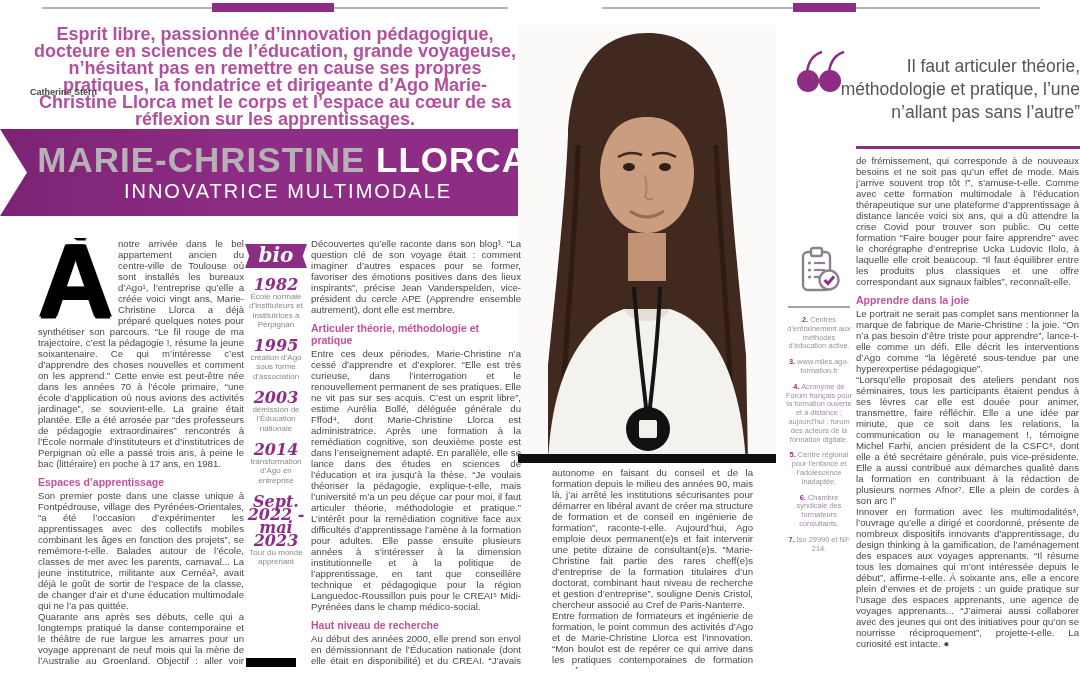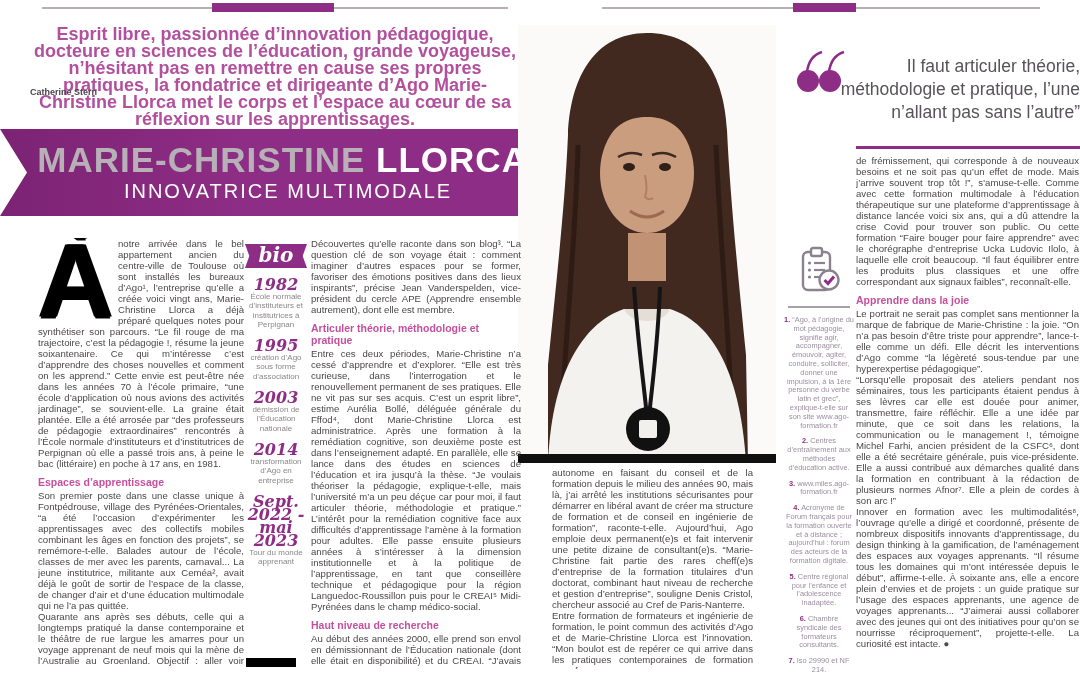--- a/index.html
+++ b/index.html
@@ -168,21 +168,20 @@
       <circle cx="11.5" cy="17" r="1.6" fill="#8c818e"></circle>
         <line x1="16" y1="17" x2="27" y2="17" stroke="#8c818e" stroke-width="2.2"></line>
       <circle cx="11.5" cy="24" r="1.6" fill="#8c818e"></circle>
         <line x1="16" y1="24" x2="27" y2="24" stroke="#8c818e" stroke-width="2.2"></line>
       <circle cx="11.5" cy="31" r="1.6" fill="#8c818e"></circle>
         <line x1="16" y1="31" x2="24" y2="31" stroke="#8c818e" stroke-width="2.2"></line>
       <circle cx="31" cy="34" r="9.5" fill="#ffffff" stroke="#8c818e" stroke-width="2.4"></circle>
       <path d="M26.5 34 l3.5 3.5 l6 -7" stroke="#8e2d85" stroke-width="3" fill="none"></path>
     </svg>
     <div class="notes-sep"></div>
-    <div class="note"><b>1.</b> <span>“Ago, à l’origine du mot pédagogie, signifie agir, accompagner, émouvoir, agiter, conduire, solliciter, donner une impulsion, à la 1ère personne du verbe latin et grec”, explique-t-elle sur son site www.ago-formation.fr</span></div>
     <div class="note"><b>2.</b> <span>Centres d’entraînement aux méthodes d’éducation active.</span></div>
     <div class="note"><b>3.</b> <span>www.miles.ago-formation.fr</span></div>
     <div class="note"><b>4.</b> <span>Acronyme de Forum français pour la formation ouverte et à distance ; aujourd’hui : forum des acteurs de la formation digitale.</span></div>
     <div class="note"><b>5.</b> <span>Centre régional pour l’enfance et l’adolescence inadaptée.</span></div>
     <div class="note"><b>6.</b> <span>Chambre syndicale des formateurs consultants.</span></div>
     <div class="note"><b>7.</b> <span>Iso 29990 et NF 214.</span></div>
     
   </div>
 
   <div class="col" id="col4">

